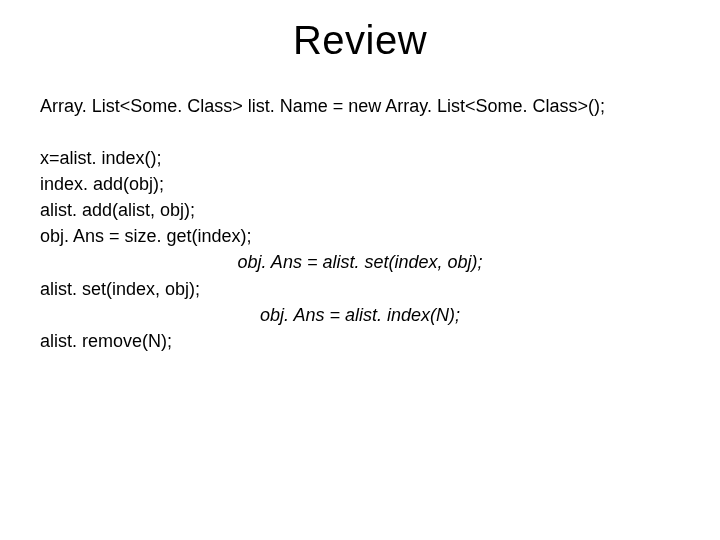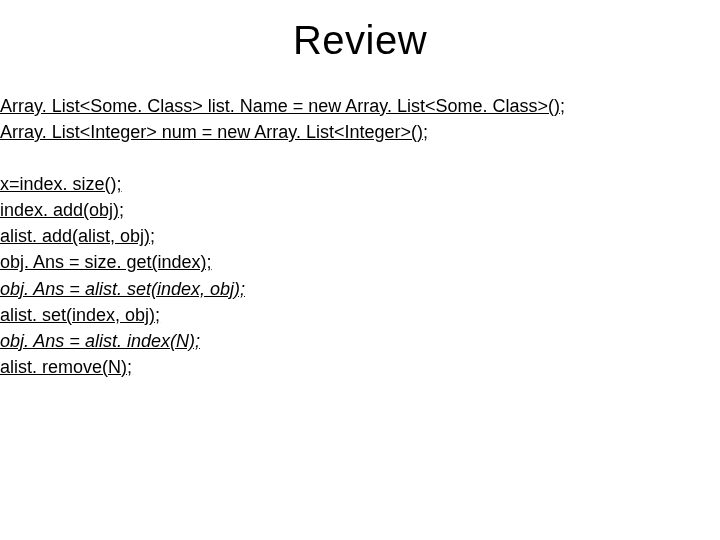--- a/index.html
+++ b/index.html
@@ -20,49 +20,49 @@
   }
   .title {
     text-align: center;
     font-size: 40px;
     font-weight: 400;
     padding-top: 18px;
     padding-bottom: 30px;
     letter-spacing: 0.5px;
   }
   .body {
+    padding-left: 40px;
     padding-right: 40px;
     font-size: 18px;
     line-height: 1.45;
-    text-decoration: underline;
   }
   .block {
     margin-bottom: 26px;
   }
   .line {
     white-space: pre;
   }
   .italic {
     font-style: italic;
+    text-align: center;
   }
 </style>
 </head>
 <body>
 
 <div class="slide">
   <div class="title">Review</div>
   <div class="body">
 
     <div class="block">
       <div class="line">Array. List&lt;Some. Class&gt; list. Name = new Array. List&lt;Some. Class&gt;();</div>
-      <div class="line">Array. List&lt;Integer&gt; num = new Array. List&lt;Integer&gt;();</div>
     </div>
 
     <div class="block">
-      <div class="line">x=index. size();</div>
+      <div class="line">x=alist. index();</div>
       <div class="line">index. add(obj);</div>
       <div class="line">alist. add(alist, obj);</div>
       <div class="line">obj. Ans = size. get(index);</div>
       <div class="line italic">obj. Ans = alist. set(index, obj);</div>
       <div class="line">alist. set(index, obj);</div>
       <div class="line italic">obj. Ans = alist. index(N);</div>
       <div class="line">alist. remove(N);</div>
     </div>
 
   </div>

